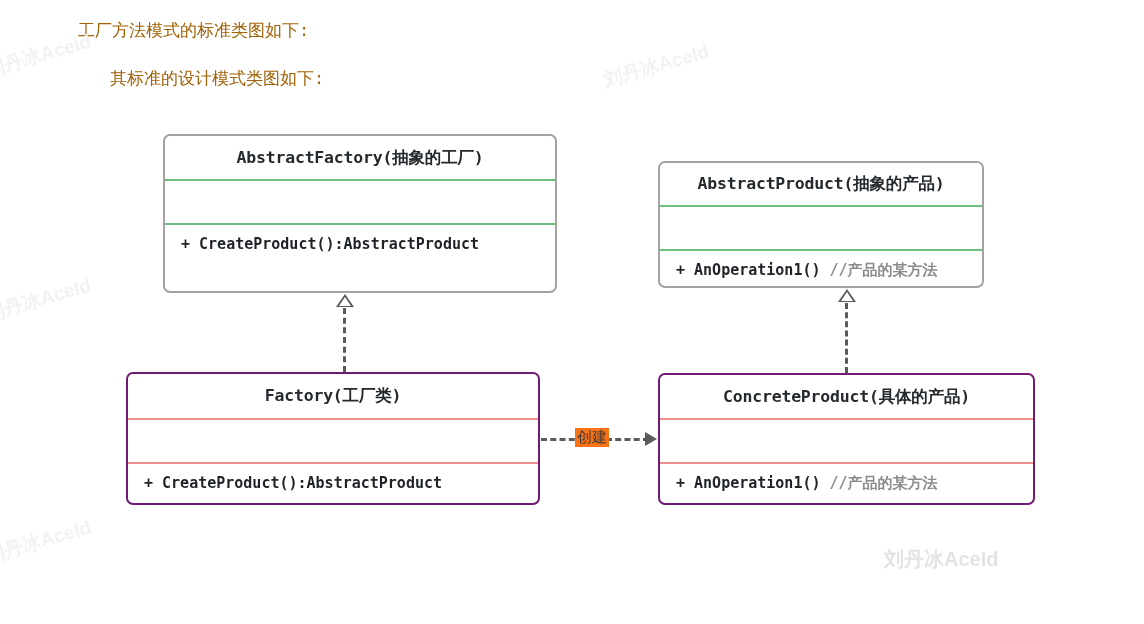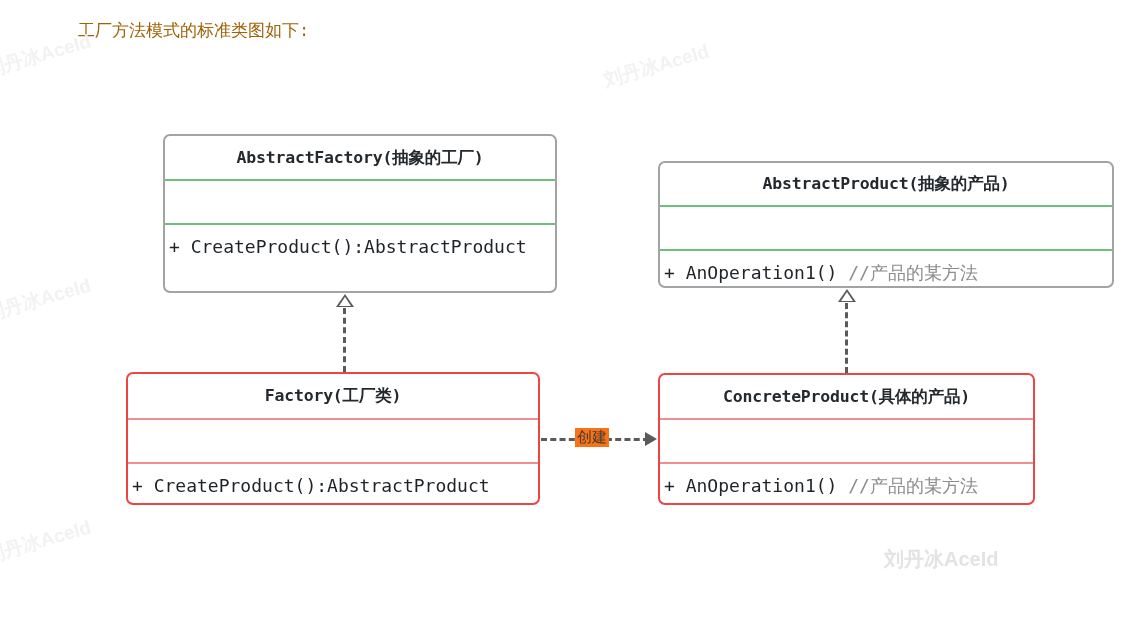--- a/index.html
+++ b/index.html
@@ -51,21 +51,21 @@
 
   
   .uml-box {
     position: absolute;
     box-sizing: border-box;
     background: #ffffff;
     border-radius: 7px;
     overflow: hidden;
   }
   .uml-box.green { border: 2px solid #a3a3a3; }
-  .uml-box.red   { border: 2px solid #ef4444; }
+  .uml-box.red   { border: 2px solid #701a75; }
 
   .uml-title {
     box-sizing: border-box;
     width: 100%;
     text-align: center;
     font-family: "DejaVu Sans Mono", monospace;
     font-weight: bold;
     font-size: 16.5px;
     color: #24292e;
     display: flex;
@@ -74,26 +74,27 @@
     letter-spacing: -0.2px;
   }
   .uml-sep { width: 100%; height: 0; }
   .uml-sep.green { border-top: 2px solid #6ec07c; }
   .uml-sep.red   { border-top: 2px solid #ef9090; }
 
   .uml-attrs { width: 100%; }
   .uml-ops {
     box-sizing: border-box;
     width: 100%;
-    padding: 7px 0 0 4px;
+    padding: 7px 0 0 16px;
     font-family: "DejaVu Sans Mono", monospace;
-    font-size: 18px;
+    font-size: 15px;
     line-height: 1.62;
     color: #1f2328;
     white-space: nowrap;
+    font-weight: bold;
   }
   .cmt { color: #8c8c8c; }
 
   
   .conn {
     position: absolute;
     pointer-events: none;
   }
   .dash-v {
     position: absolute;
@@ -139,20 +140,21 @@
     color: #3a3a3a;
     white-space: nowrap;
   }
 </style>
 </head>
 <body>
 
 <div id="page">
 
   <div class="prose" id="prose-line-1">工厂方法模式的标准类图如下:</div>
+  <div class="prose" id="prose-line-2">其标准的设计模式类图如下:</div>
 
   <div class="watermark rot" id="wm-0">刘丹冰AceId</div>
   <div class="watermark rot" id="wm-1">刘丹冰AceId</div>
   <div class="watermark rot" id="wm-2">刘丹冰AceId</div>
   <div class="watermark rot" id="wm-3">刘丹冰AceId</div>
   <div class="watermark" id="wm-4">刘丹冰AceId</div>
 
   <div class="conn">
     <div class="dash-v" style="left:343px; top:308px; height:64px;"></div>
     <div class="tri-up" style="left:336px; top:294px;"></div>
@@ -172,21 +174,21 @@
   <div class="uml-box green" style="left:163px; top:134px; width:394px; height:159px;">
     <div class="uml-title" style="height:43px;">AbstractFactory(抽象的工厂)</div>
     <div class="uml-sep green"></div>
     <div class="uml-attrs" style="height:42px;"></div>
     <div class="uml-sep green"></div>
     <div class="uml-ops" style="height:68px;">
       <div><span>+ CreateProduct():AbstractProduct</span></div>
     </div>
   </div>
 
-  <div class="uml-box green" style="left:658px; top:161px; width:456px; height:127px;">
+  <div class="uml-box green" style="left:658px; top:161px; width:326px; height:127px;">
     <div class="uml-title" style="height:42px;">AbstractProduct(抽象的产品)</div>
     <div class="uml-sep green"></div>
     <div class="uml-attrs" style="height:42px;"></div>
     <div class="uml-sep green"></div>
     <div class="uml-ops" style="height:37px;">
       <div><span>+ AnOperation1()</span> <span class="cmt">//产品的某方法</span></div>
     </div>
   </div>
 
   <div class="uml-box red" style="left:126px; top:372px; width:414px; height:133px;">

